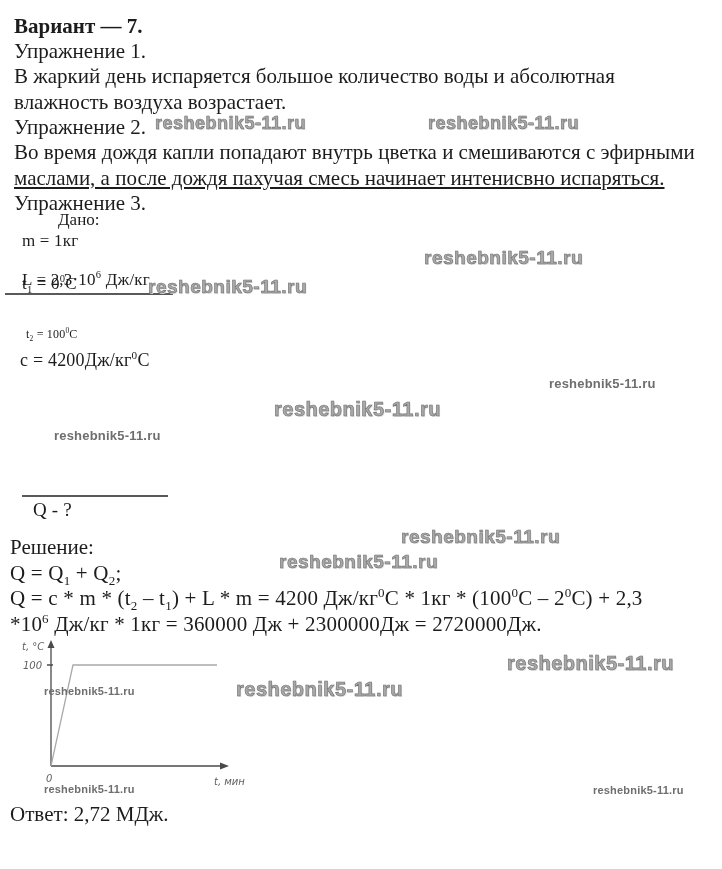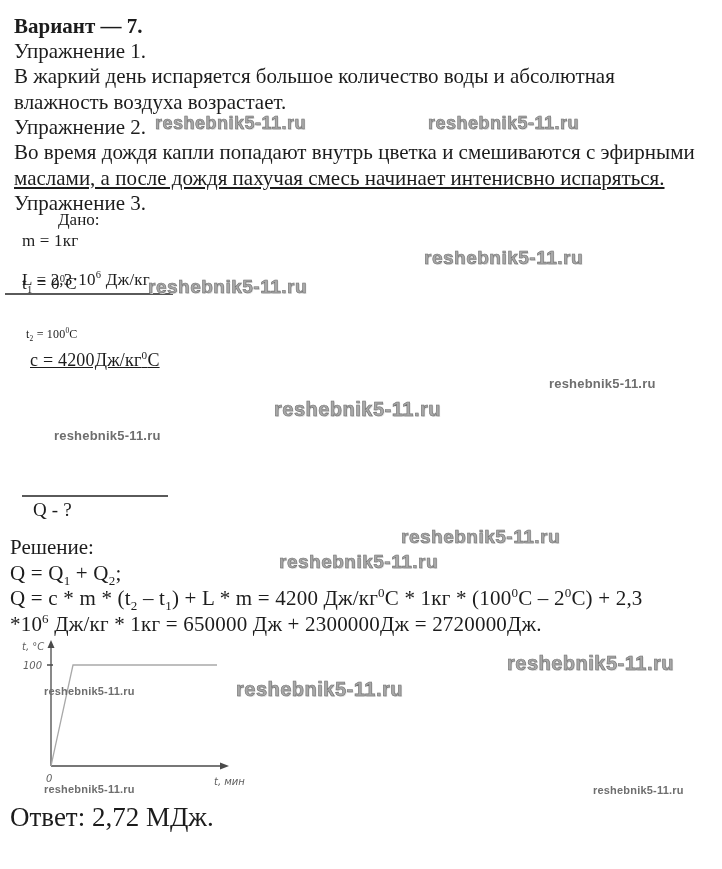--- a/index.html
+++ b/index.html
@@ -60,49 +60,49 @@
 <div class="abs t20" style="left:14px; top:132px;">Во время дождя капли попадают внутрь цветка и смешиваются с эфирными</div>
 <div class="abs t20" style="left:14px; top:158px;text-decoration:underline;">маслами, а после дождя пахучая смесь начинает интенисвно испаряться.</div>
 <div class="abs t20" style="left:14px; top:183px;">Упражнение 3.</div>
 
 <div class="abs" style="left:22px; top:210px; font-size:17px;margin-left:36px;">Дано:</div>
 <div class="abs formula" style="left:22px; top:231px; font-size:17px;"><span>m = 1кг</span></div>
 <div class="abs formula" style="left:22px; top:251px; font-size:17px;margin-top:19px;"><span>L = 2,3·10</span><sup>6</sup><span> Дж/кг</span></div>
 <div class="abs formula" style="left:22px; top:274px; font-size:17px;"><span>t</span><sub>1</sub><span> = 0</span><sup>0</sup><span>C</span></div>
 <div class="rule" style="left:5px; top:293px; width:168px;"></div>
 <div class="abs formula" style="left:26px; top:327px; font-size:12px;"><span>t</span><sub>2</sub><span> = 100</span><sup>0</sup><span>C</span></div>
-<div class="abs formula" style="left:30px; top:350px; font-size:18px;text-decoration:underline;"><span>c = 4200Дж/кг</span><sup>0</sup><span>C</span></div>
+<div class="abs formula" style="left:20px; top:350px; font-size:18px;"><span>c = 4200Дж/кг</span><sup>0</sup><span>C</span></div>
 
 <div class="rule" style="left:22px; top:495px; width:146px;"></div>
 <div class="abs formula" style="left:33px; top:499px; font-size:19px;"><span>Q  - ?</span></div>
 
 <div class="abs t20" style="left:10px; top:527px;">Решение:</div>
 <div class="abs t20 formula" style="left:10px; top:553px;"><span>Q = Q</span><sub>1</sub><span> + Q</span><sub>2</sub><span>;</span></div>
 <div class="abs t20 formula" style="left:10px; top:578px;"><span>Q = c * m * (t</span><sub>2</sub><span> – t</span><sub>1</sub><span>) + L * m = 4200 Дж/кг</span><sup>0</sup><span>C * 1кг * (100</span><sup>0</sup><span>C – 2</span><sup>0</sup><span>C) + 2,3</span></div>
-<div class="abs t20 formula" style="left:10px; top:604px;"><span>*10</span><sup>6</sup><span> Дж/кг * 1кг = 650000 Дж + 2300000Дж = 2720000Дж.</span></div>
+<div class="abs t20 formula" style="left:10px; top:604px;"><span>*10</span><sup>6</sup><span> Дж/кг * 1кг = 360000 Дж + 2300000Дж = 2720000Дж.</span></div>
 
 <svg class="abs" style="left:20px; top:638px;" width="230" height="158" viewBox="0 0 230 158">
 
   <line x1="31" y1="8" x2="31" y2="128" stroke="#4a4a4a" stroke-width="1.3"></line>
   <path d="M31,2 L27.5,10 L34.5,10 Z" fill="#4a4a4a"></path>
 
   <line x1="31" y1="128" x2="204" y2="128" stroke="#4a4a4a" stroke-width="1.3"></line>
   <path d="M209,128 L200,124.5 L200,131.5 Z" fill="#4a4a4a"></path>
 
   <polyline points="31,128 53,27 197,27" fill="none" stroke="#a9a9a9" stroke-width="1.3"></polyline>
 
   <line x1="27" y1="27" x2="33" y2="27" stroke="#4a4a4a" stroke-width="1.5"></line>
 
   <text x="2" y="12" font-size="10" fill="#5f5f5f" class="graph-label">t, °C</text>
   <text x="3" y="31" font-size="10" fill="#5f5f5f" class="graph-label">100</text>
   <text x="26" y="144" font-size="10" fill="#5f5f5f" class="graph-label">0</text>
   <text x="194" y="147" font-size="10" fill="#5f5f5f" class="graph-label">t, мин</text>
 </svg>
 
-<div class="abs" style="left:10px; top:802px; font-size:27px;">Ответ: 2,72 МДж.</div>
+<div class="abs" style="left:10px; top:802px; font-size:21px;">Ответ: 2,72 МДж.</div>
 
 <div class="wm wm-big" style="left:155px; top:113px; font-size:18px;">reshebnik5-11.ru</div>
 <div class="wm wm-big" style="left:428px; top:113px; font-size:18px;">reshebnik5-11.ru</div>
 <div class="wm wm-big" style="left:424px; top:247px; font-size:19px;">reshebnik5-11.ru</div>
 <div class="wm wm-big" style="left:148px; top:276px; font-size:19px;">reshebnik5-11.ru</div>
 <div class="wm wm-small" style="left:549px; top:376px; font-size:13px;">reshebnik5-11.ru</div>
 <div class="wm wm-big" style="left:274px; top:398px; font-size:20px;">reshebnik5-11.ru</div>
 <div class="wm wm-small" style="left:54px;  top:428px; font-size:13px;">reshebnik5-11.ru</div>
 <div class="wm wm-big" style="left:401px; top:526px; font-size:19px;">reshebnik5-11.ru</div>
 <div class="wm wm-big" style="left:279px; top:551px; font-size:19px;">reshebnik5-11.ru</div>

